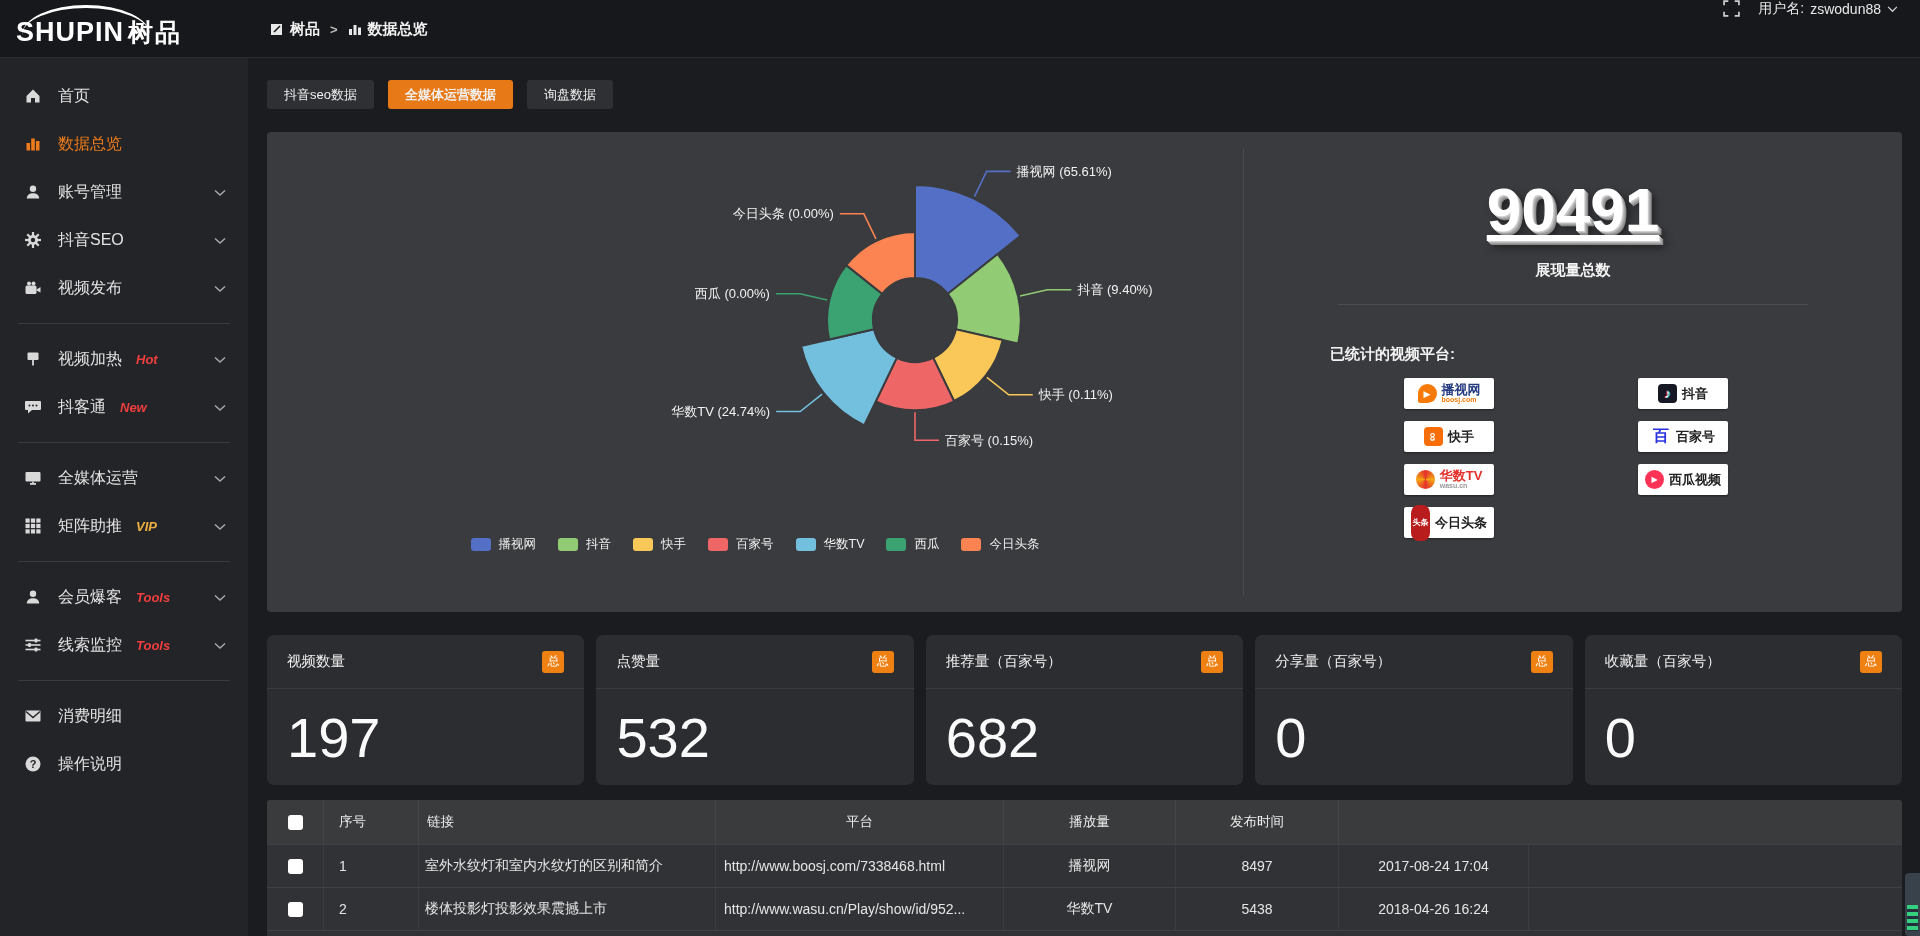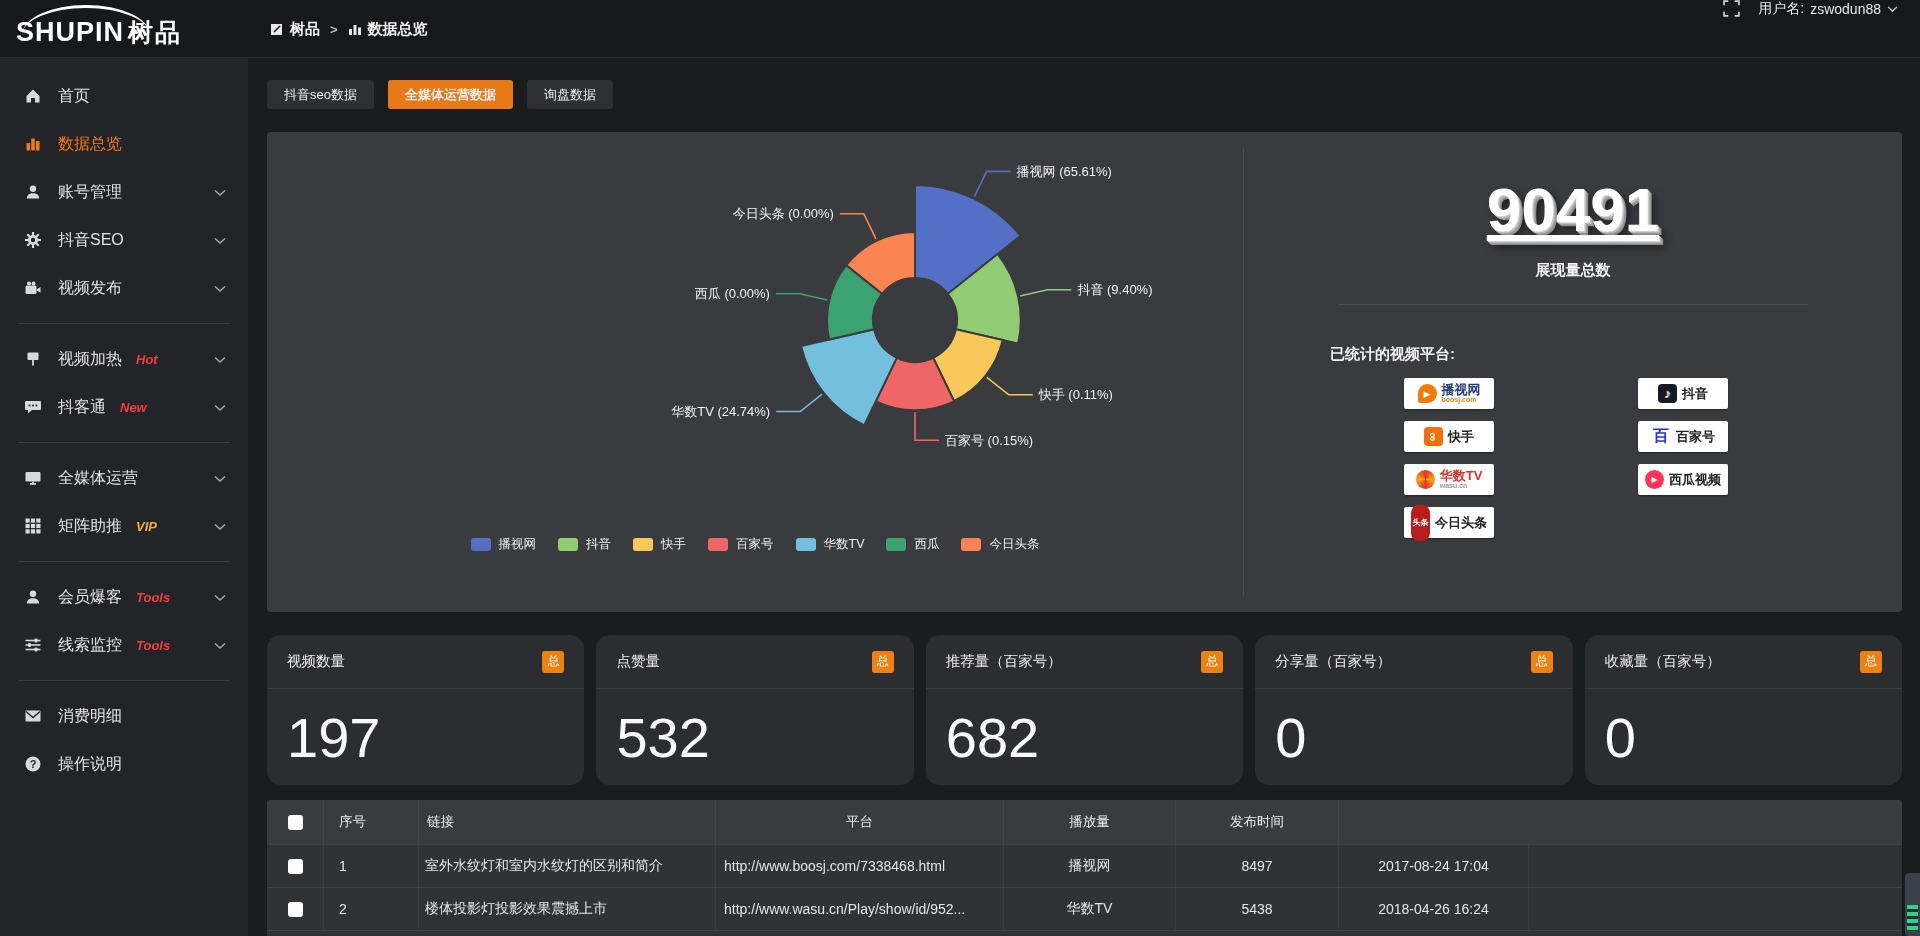--- a/index.html
+++ b/index.html
@@ -69,21 +69,21 @@
   .ic-tt { width:19px; height:36px; background:#b91c1c; border-radius:8px; color:#fff; font-size:8px; font-weight:bold; }
   .ic-dy { width:19px; height:19px; background:#161823; border-radius:4px; color:#fff; font-size:13px;
            text-shadow:1px 0 0 #25f4ee,-1px 0 0 #fe2c55; }
   .ic-bjh { color:#2932e1; font-size:16px; font-weight:bold; }
   .ic-xg { width:19px; height:19px; background:#fe3355; border-radius:50%; color:#fff; font-size:8px; }
   .name-boosj { color:#253b80; } .sub-boosj { color:#f57a07; }
   .name-wasu { color:#e3312b; } .sub-wasu { color:#999; }
 
   
   .cards { position:absolute; left:19px; right:18px; top:577px; height:150px; display:flex; gap:12px; }
-  .card { flex:1; background:#2c2d31; border-radius:14px; overflow:hidden; }
+  .card { flex:1; background:#2c2d31; border-radius:7px; overflow:hidden; }
   .card-head { height:54px; display:flex; align-items:center; justify-content:space-between; padding:0 20px;
                border-bottom:1px solid #3b3c40; }
   .card-title { font-size:14.5px; color:#f0f0f0; }
   .card-badge { width:22px; height:22px; background:#ef8113; color:#fff; font-size:12px; border-radius:3px;
                 display:flex; align-items:center; justify-content:center; cursor:pointer; }
   .card-value { padding:16px 20px; font-size:56px; color:#fafafa; }
 
   
   .table-panel { position:absolute; left:19px; right:18px; top:742px; bottom:0; background:#303136;
                  border-radius:3px 3px 0 0; overflow:hidden; }

